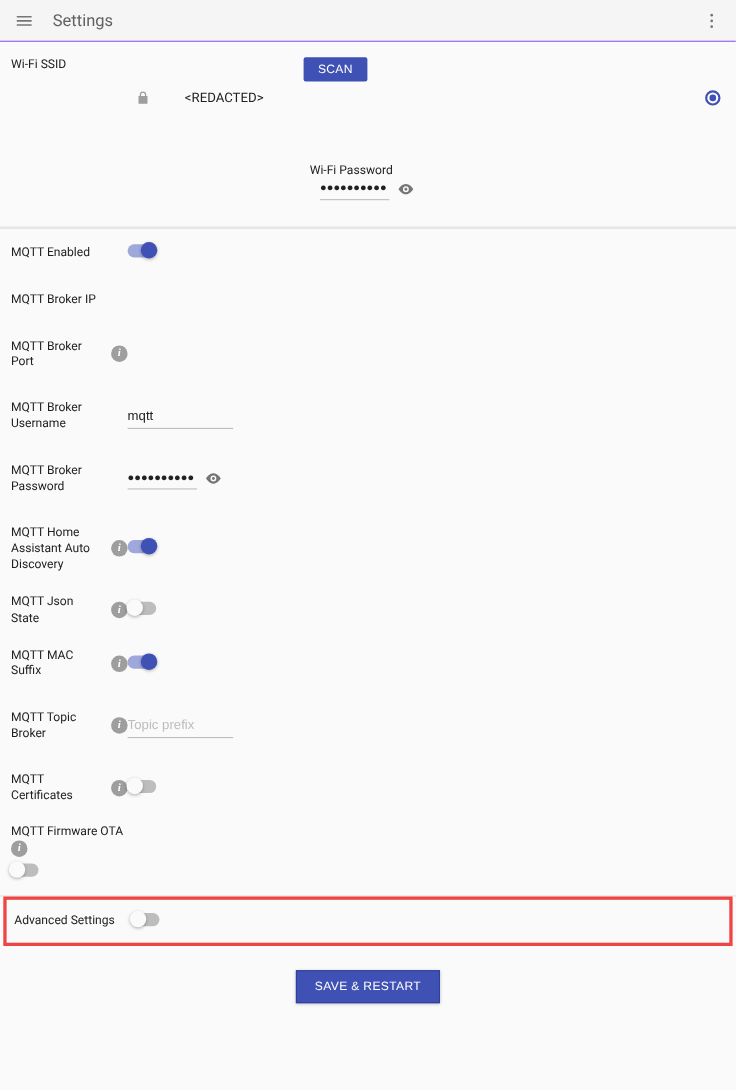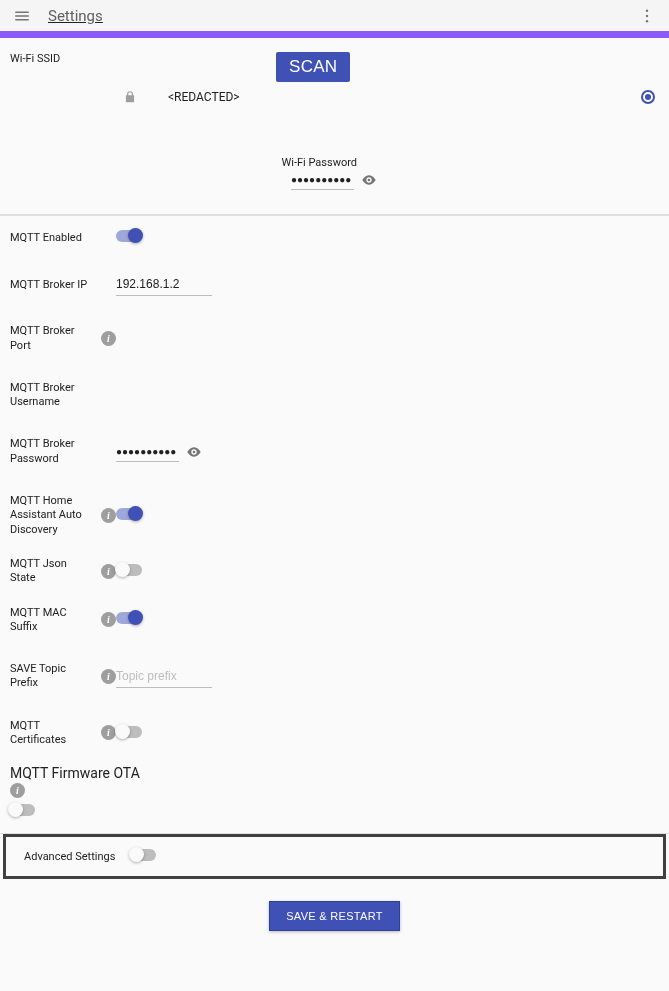--- a/index.html
+++ b/index.html
@@ -6,26 +6,25 @@
   body {
     font-family: Roboto, -apple-system, BlinkMacSystemFont, "Segoe UI", Arial, sans-serif;
     background: #fafafa;
     color: #212121;
     width: 669px;
     font-size: 12px;
   }
   .appbar {
     height: 38px;
     background: #f5f5f5;
-    border-bottom: 7px solid #8b5cf6;
+    border-bottom: 1px solid #8b5cf6;
     display: flex;
     align-items: center;
     padding: 0 10px;
     position: relative;
-    text-decoration: underline;
   }
   .menu-icon, .more-icon {
     width: 24px; height: 24px;
     display: flex; align-items: center; justify-content: center;
     color: #757575;
     cursor: pointer;
   }
   .appbar-title {
     font-size: 15px;
     color: #616161;
@@ -53,21 +52,21 @@
     display: flex;
     align-items: center;
     flex-shrink: 0;
   }
   .label-col .info-wrap { margin-left: 6px; }
   .value-col { flex: 1; }
   .scan-btn {
     background: #3f51b5;
     color: #fff;
     border: none;
-    font-size: 17px;
+    font-size: 11px;
     padding: 5px 13px;
     border-radius: 2px;
     cursor: pointer;
     letter-spacing: 0.3px;
   }
   .ssid-row { display: flex; align-items: flex-start; padding: 6px 0 16px 0; }
   .ssid-row .lock { width: 28px; display:flex; justify-content:center; color:#9e9e9e;}
   .ssid-text { margin-left: 24px; font-size: 12px; color:#212121; flex:1}
   .radio {
     width: 14px; height: 14px; border-radius: 50%;
@@ -113,32 +112,32 @@
   .toggle.on .thumb { background:#3f51b5; left:12px; }
   .toggle.off .track { background:#bdbdbd; }
   .toggle.off .thumb { background:#fafafa; left:-1px; }
   .info-icon {
     width:15px; height:15px; border-radius:50%; background:#9e9e9e; color:#fff;
     font-size:10px; font-weight:700; display:inline-flex; align-items:center; justify-content:center;
     font-family: Georgia, serif; font-style: italic;
     cursor: help;
   }
   .highlight-box {
-    border: 3px solid #404040;
+    border: 3px solid #ef4444;
     margin: 0 -7px;
-    padding: 12px 18px;
+    padding: 12px 7px;
   }
   .center-row { display:flex; justify-content:center; padding:22px 0 6px 0;}
   .save-btn {
     background:#3f51b5; color:#fff; border:1px solid #303f9f;
     font-size:11px; padding:8px 16px; cursor:pointer; letter-spacing:.3px;
     box-shadow: 0 1px 3px rgba(0,0,0,.25);
   }
   .ota-block { padding: 4px 0 14px 0;}
-  .ota-label { font-size:14px; display:block; margin-bottom:2px;}
+  .ota-label { font-size:11px; display:block; margin-bottom:2px;}
   .ota-info-row { display:flex; align-items:center; gap:6px; margin-bottom:6px;}
   .ota-toggle-row { margin-left:-1px; }
   svg { display:block; }
 </style>
 </head>
 <body>
 
 <div class="appbar">
   <div class="menu-icon">
     <svg width="18" height="18" viewBox="0 0 24 24" fill="currentColor">
@@ -192,34 +191,34 @@
 
   <div class="row">
     <div class="label-col">MQTT Enabled</div>
     <div class="value-col">
       <span class="toggle on"><span class="track"></span><span class="thumb"></span></span>
     </div>
   </div>
 
   <div class="row">
     <div class="label-col">MQTT Broker IP</div>
-    <div class="value-col">
-      <input class="text-input" value="192.168.1.2" style="">
-    </div>
   </div>
 
   <div class="row">
     <div class="label-col">
       <span>MQTT Broker Port</span>
       <span class="info-wrap"><span class="info-icon">i</span></span>
     </div>
   </div>
 
   <div class="row">
     <div class="label-col">MQTT Broker Username</div>
+    <div class="value-col">
+      <input class="text-input" value="mqtt" style="">
+    </div>
   </div>
 
   <div class="row">
     <div class="label-col">MQTT Broker Password</div>
     <div class="value-col pw-wrap">
       <input class="text-input" type="text" value="●●●●●●●●●●" style="">
       <span class="eye-icon">
         <svg width="16" height="16" viewBox="0 0 24 24" fill="currentColor">
             <path d="M12 5C6 5 2 12 2 12s4 7 10 7 10-7 10-7-4-7-10-7zm0 11a4 4 0 110-8 4 4 0 010 8zm0-6a2 2 0 100 4 2 2 0 000-4z"></path>
           </svg>
@@ -252,21 +251,21 @@
       <span>MQTT MAC Suffix</span>
       <span class="info-wrap"><span class="info-icon">i</span></span>
     </div>
     <div class="value-col">
       <span class="toggle on"><span class="track"></span><span class="thumb"></span></span>
     </div>
   </div>
 
   <div class="row">
     <div class="label-col">
-      <span>SAVE Topic Prefix</span>
+      <span>MQTT Topic Broker</span>
       <span class="info-wrap"><span class="info-icon">i</span></span>
     </div>
     <div class="value-col">
       <input class="text-input" placeholder="Topic prefix" style="">
     </div>
   </div>
 
   <div class="row">
     <div class="label-col">
       <span>MQTT Certificates</span>

